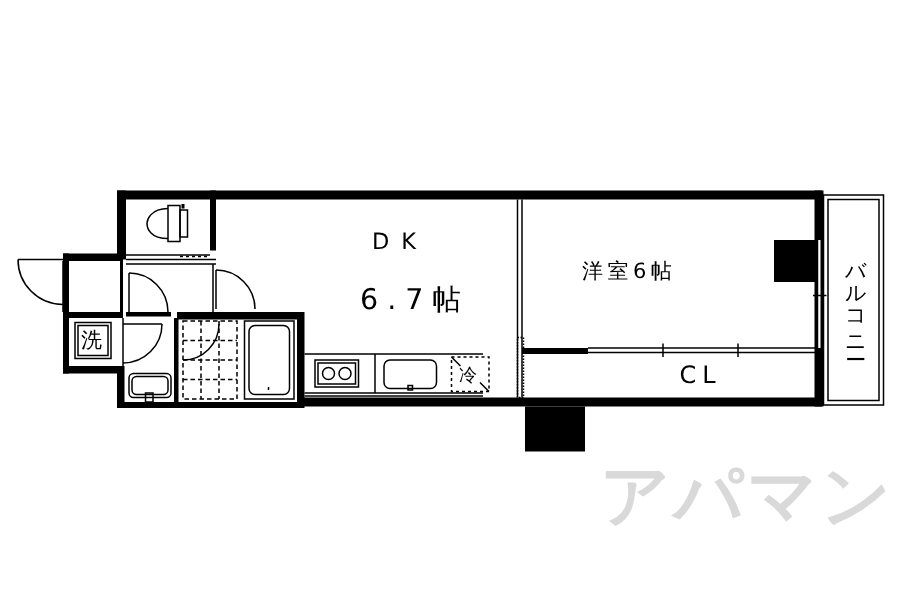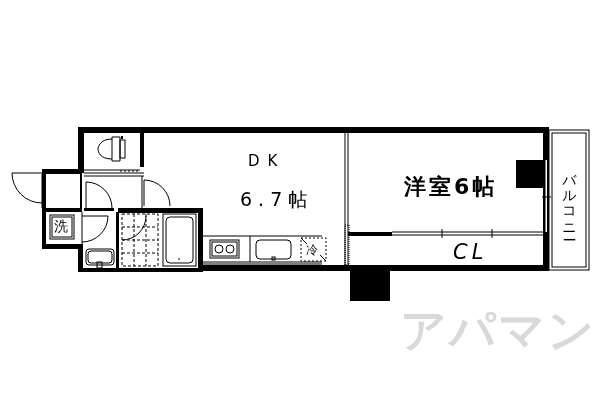--- a/index.html
+++ b/index.html
@@ -119,18 +119,18 @@
     <line x1="545" y1="160" x2="545" y2="232" stroke="#000" stroke-width="1"></line>
     <line x1="548" y1="160" x2="548" y2="232" stroke="#000" stroke-width="1"></line>
     <line x1="542" y1="197" x2="551" y2="197" stroke="#000" stroke-width="1"></line>
 
     <rect x="549" y="130" width="40" height="140" fill="none" stroke="#000" stroke-width="1"></rect>
     <rect x="552" y="133" width="34" height="134" fill="none" stroke="#000" stroke-width="1"></rect>
   </svg>
 
   <div class="label" style="left:248px;top:152px;font-size:15px;letter-spacing:8px;">DK</div>
   <div class="label" style="left:240px;top:187px;font-size:19px;letter-spacing:6px;">6.7帖</div>
-  <div class="label" style="left:404px;top:172px;font-size:22px;letter-spacing:3px;font-weight:bold;">洋室6帖</div>
-  <div class="label" style="left:453px;top:240px;font-size:21px;letter-spacing:4px;font-style:italic;">CL</div>
+  <div class="label" style="left:388px;top:172px;font-size:14px;letter-spacing:3px;">洋室6帖</div>
+  <div class="label" style="left:453px;top:240px;font-size:16px;letter-spacing:4px;">CL</div>
   <div class="label" style="left:561px;top:164px;font-size:14px;writing-mode:vertical-rl;letter-spacing:1px;">バルコニー</div>
   <div class="label" style="left:54px;top:218px;font-size:14px;">洗</div>
   <div class="label" style="left:306px;top:242px;font-size:12px;">冷</div>
 </div>
 
 </body></html>

